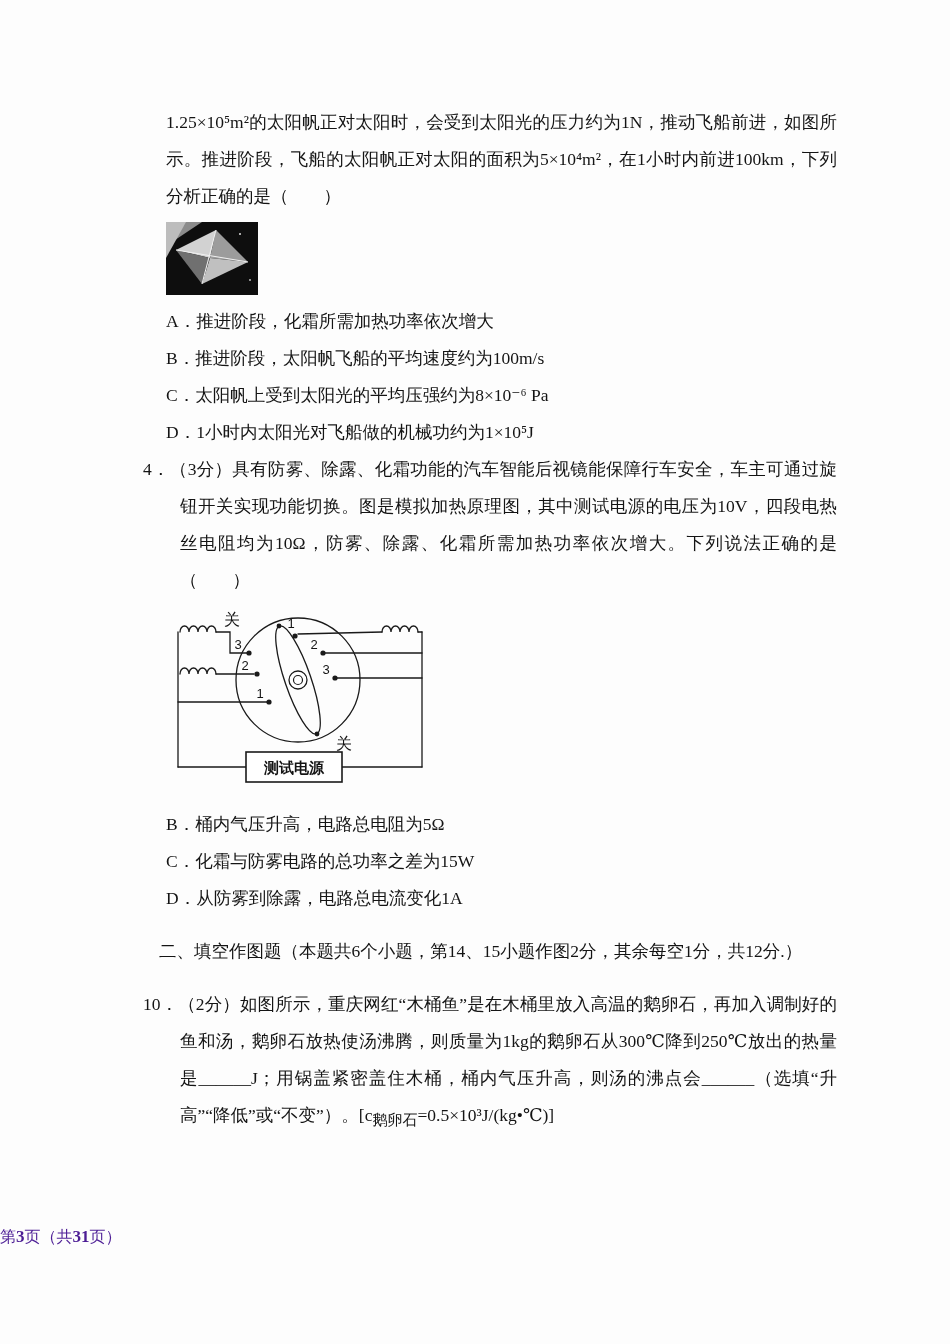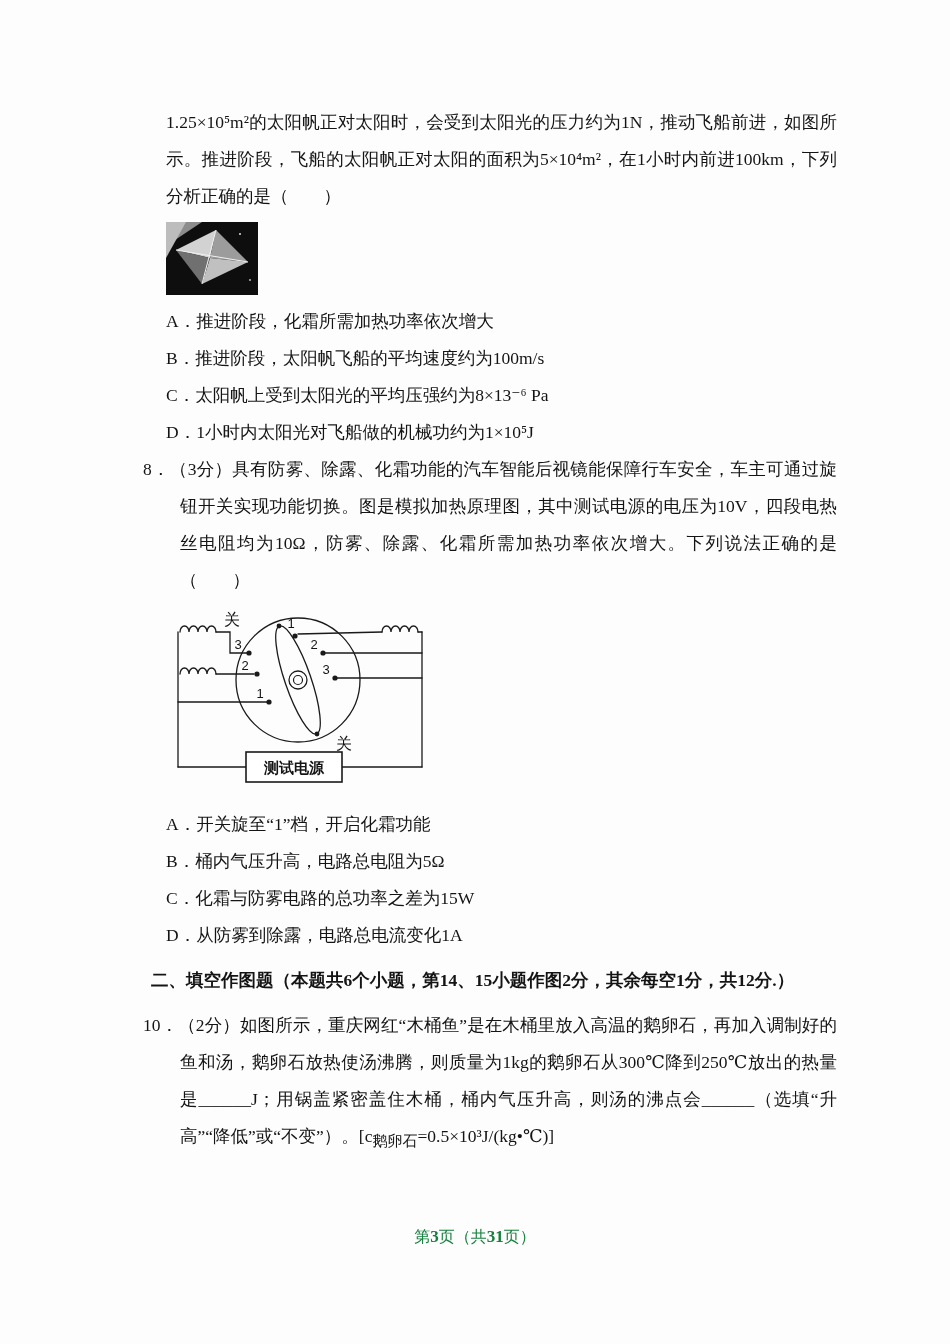--- a/index.html
+++ b/index.html
@@ -9,27 +9,27 @@
     overflow:hidden;
   }
   .content{
     position:absolute;top:104px;left:143px;width:694px;
     font-size:17.5px;line-height:37px;text-align:justify;
   }
   p{margin:0;}
   .cont-indent{padding-left:23px;}          
   .hang{padding-left:37px;text-indent:-37px;} 
   .option{padding-left:23px;}
-  .section-title{font-weight:bold;margin:8px;}
+  .section-title{font-weight:normal;margin:16px;}
   .figure-sat{margin:7px 0 8px 23px;line-height:0;}
   .figure-circuit{margin:5px 0 14px 25px;line-height:0;}
   .subscript{font-size:15px;vertical-align:-4px;}
   .footer{
     position:absolute;top:1224px;left:0;width:100%;
-    text-align:center;font-size:16px;line-height:26px;color:#15803d;
+    text-align:left;font-size:16px;line-height:26px;color:#4c1d95;
   }
   .footer b{font-size:17px;}
   svg text{font-family:"Liberation Sans","DejaVu Sans",sans-serif;}
 </style>
 </head>
 <body>
 
 <div class="page">
   <div class="content">
 
@@ -47,26 +47,26 @@
           <polygon points="44,36 50,8 82,40" fill="#9c9c9c"></polygon>
           <polygon points="44,36 82,40 36,62" fill="#c0c0c0"></polygon>
           <polygon points="44,36 36,62 10,28" fill="#707070"></polygon>
           <line x1="10" y1="28" x2="82" y2="40" stroke="#f0f0f0" stroke-width="1"></line>
           <line x1="50" y1="8" x2="36" y2="62" stroke="#f0f0f0" stroke-width="1"></line>
         </svg>
       </div>
 
       <p class="option">A．推进阶段，化霜所需加热功率依次增大</p>
       <p class="option">B．推进阶段，太阳帆飞船的平均速度约为100m/s</p>
-      <p class="option">C．太阳帆上受到太阳光的平均压强约为8×13⁻⁶ Pa</p>
+      <p class="option">C．太阳帆上受到太阳光的平均压强约为8×10⁻⁶ Pa</p>
       <p class="option">D．1小时内太阳光对飞船做的机械功约为1×10⁵J</p>
     </div>
 
     <div>
-      <p class="hang">8．（3分）具有防雾、除露、化霜功能的汽车智能后视镜能保障行车安全，车主可通过旋钮开关实现功能切换。图是模拟加热原理图，其中测试电源的电压为10V，四段电热丝电阻均为10Ω，防雾、除露、化霜所需加热功率依次增大。下列说法正确的是（　　）</p>
+      <p class="hang">4．（3分）具有防雾、除露、化霜功能的汽车智能后视镜能保障行车安全，车主可通过旋钮开关实现功能切换。图是模拟加热原理图，其中测试电源的电压为10V，四段电热丝电阻均为10Ω，防雾、除露、化霜所需加热功率依次增大。下列说法正确的是（　　）</p>
 
       <div class="figure-circuit">
         <svg width="264" height="188" viewBox="0 0 264 188">
           <g stroke="#1a1a1a" stroke-width="1.3" fill="none" stroke-linecap="round">
 
             <path d="M10,28 V163"></path>
 
             <path d="M12,28 a4.5,6 0 0 1 9,0 a4.5,6 0 0 1 9,0 a4.5,6 0 0 1 9,0 a4.5,6 0 0 1 9,0"></path>
             <path d="M48,28 H62 V49 H79"></path>
 
@@ -110,21 +110,20 @@
           <text x="92" y="94" font-size="13" text-anchor="middle" fill="#141414">1</text>
           <text x="123" y="24" font-size="13" text-anchor="middle" fill="#141414">1</text>
           <text x="146" y="45" font-size="13" text-anchor="middle" fill="#141414">2</text>
           <text x="158" y="70" font-size="13" text-anchor="middle" fill="#141414">3</text>
 
           <rect x="78" y="148" width="96" height="30" fill="#ffffff" stroke="#1a1a1a" stroke-width="1.6"></rect>
           <text x="126" y="169" font-size="15" font-weight="bold" text-anchor="middle" fill="#141414">测试电源</text>
         </svg>
       </div>
 
-      <p class="option">A．开关旋至“1”档，开启化霜功能</p>
       <p class="option">B．桶内气压升高，电路总电阻为5Ω</p>
       <p class="option">C．化霜与防雾电路的总功率之差为15W</p>
       <p class="option">D．从防雾到除露，电路总电流变化1A</p>
     </div>
 
     <p class="section-title">二、填空作图题（本题共6个小题，第14、15小题作图2分，其余每空1分，共12分.）</p>
 
 
     <p class="hang"><span>10．（2分）如图所示，重庆网红“木桶鱼”是在木桶里放入高温的鹅卵石，再加入调制好的鱼和汤，鹅卵石放热使汤沸腾，则质量为1kg的鹅卵石从300℃降到250℃放出的热量是______J；用锅盖紧密盖住木桶，桶内气压升高，则汤的沸点会______（选填“升高”“降低”或“不变”）。[c</span><sub class="subscript">鹅卵石</sub><span>=0.5×10³J/(kg•℃)]</span></p>
 

